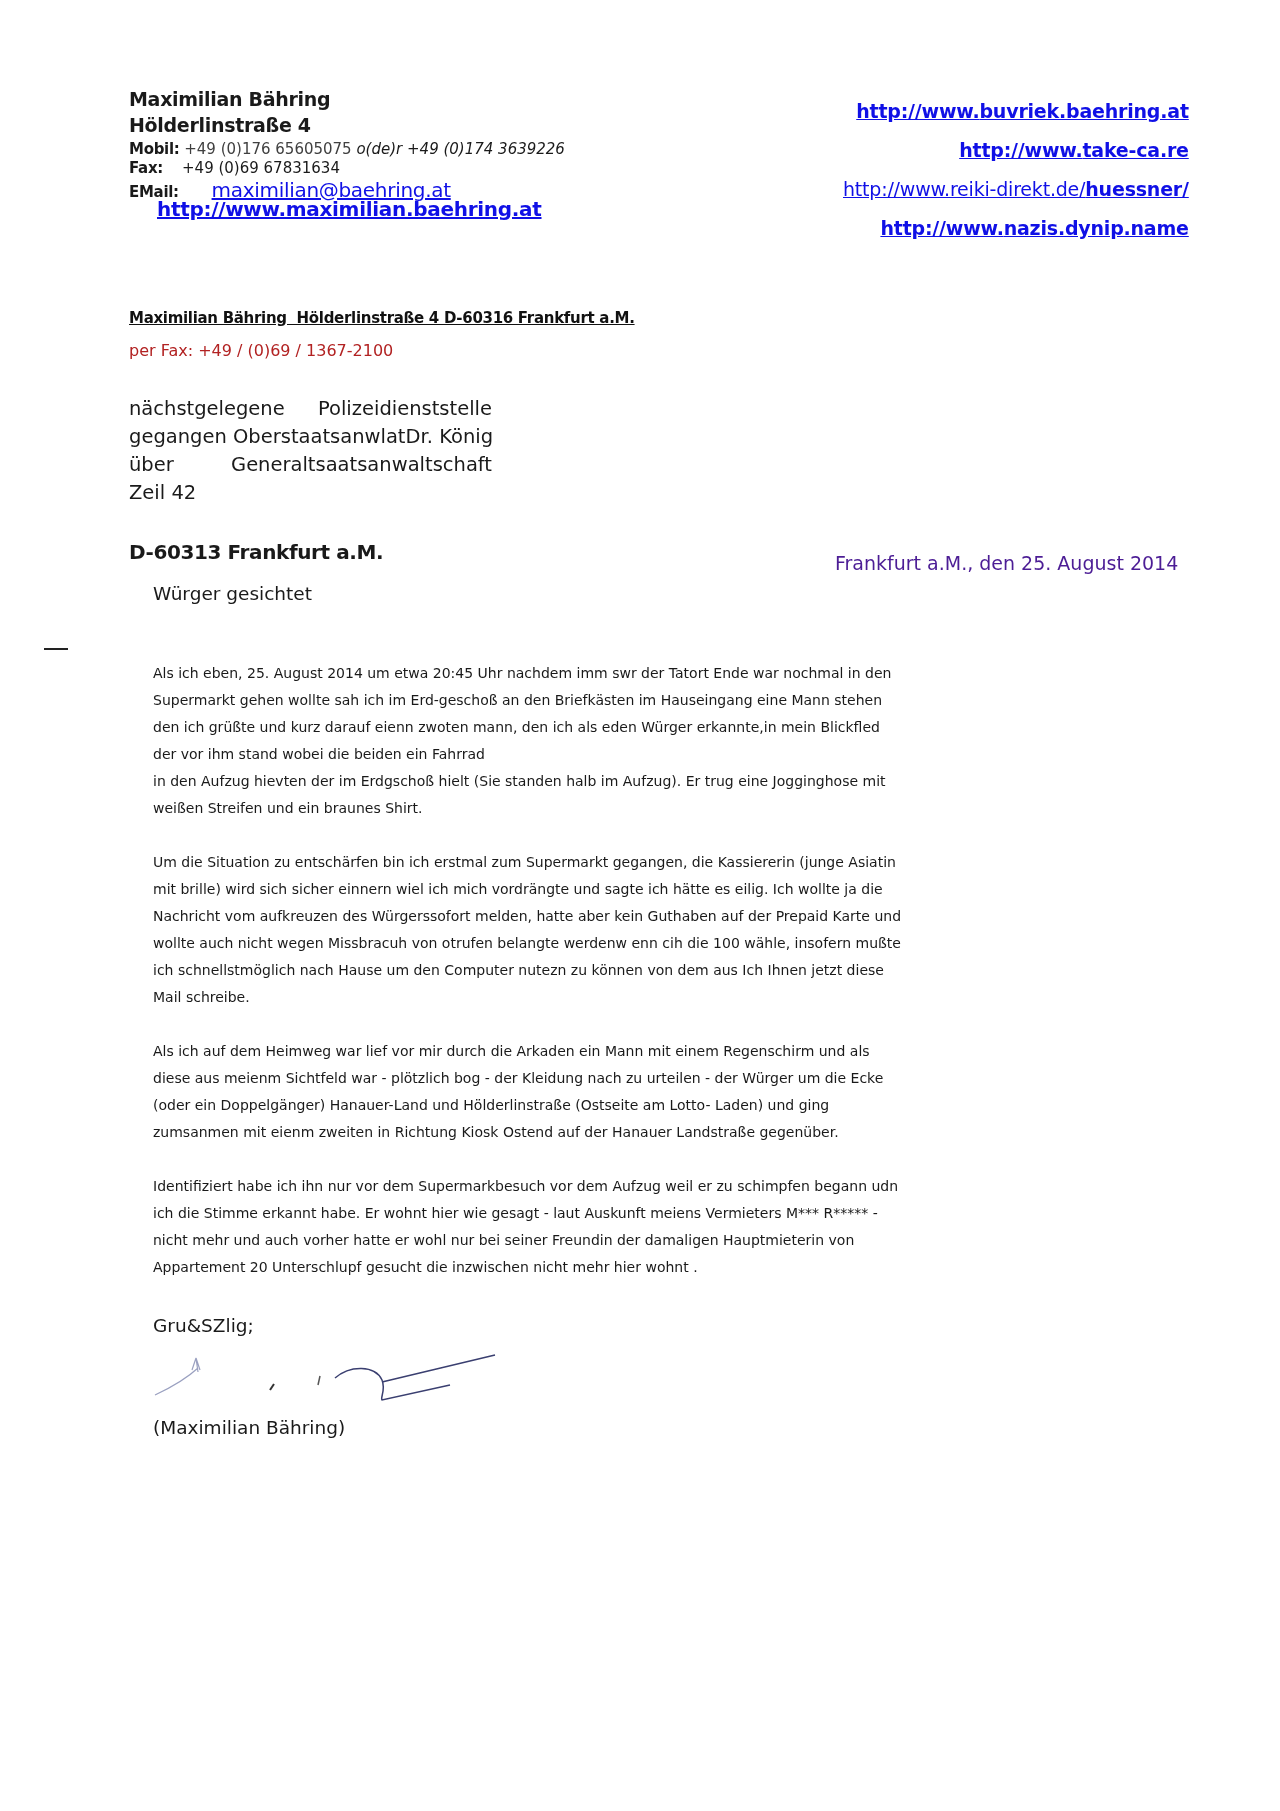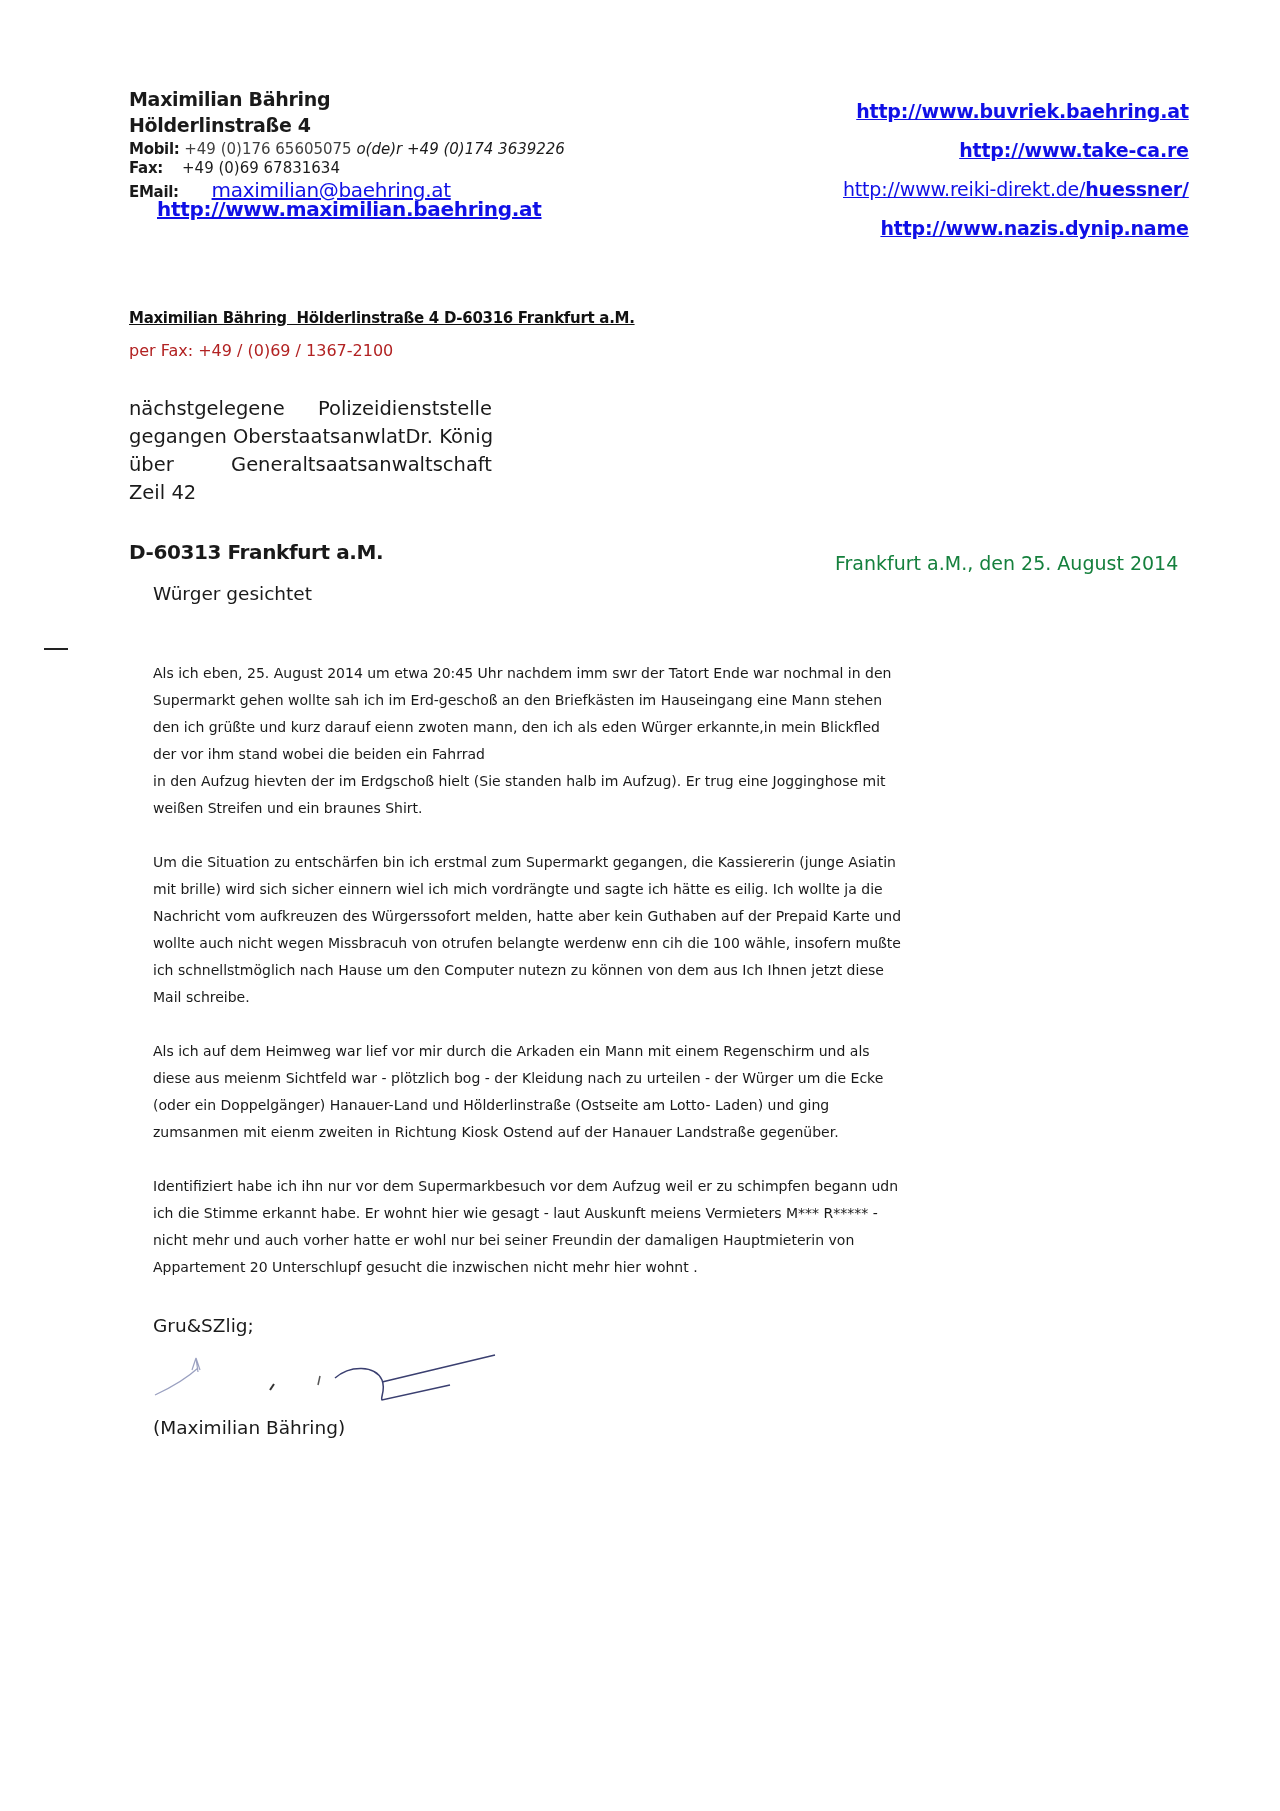--- a/index.html
+++ b/index.html
@@ -18,21 +18,21 @@
     .sender a.link { font-size: 20px; font-weight: bold; letter-spacing: -0.3px; padding-left: 28px; }
     .links { left: 843px; top: 100px; text-align: right; }
     .links a { display: block; font-size: 19px; font-weight: bold; letter-spacing: -0.2px; height: 39px; color: #1010e6; text-decoration: underline; }
     .links a .norm { font-weight: normal; }
     .return-addr { left: 129px; top: 309px; font-size: 15px; font-weight: bold; letter-spacing: -0.3px; text-decoration: underline; color: #111; }
     .per-fax { left: 129px; top: 341px; font-size: 16px; color: #b22222; }
     .recipient { left: 129px; top: 395px; font-size: 19.5px; line-height: 28px; color: #1a1a1a; }
     .recipient div { width: 363px; display: flex; justify-content: space-between; align-items: center; }
     .recipient div.single { display: block; }
     .rcity { left: 129px; top: 540px; font-size: 20px; font-weight: bold; letter-spacing: -0.4px; }
-    .date { left: 835px; top: 552px; font-size: 19px; color: #15803d; }
+    .date { left: 835px; top: 552px; font-size: 19px; color: #4c1d95; }
     .subject { left: 153px; top: 583px; font-size: 18.5px; }
     .margin-mark { left: 44px; top: 648px; width: 24px; height: 2px; background: #222; }
     .body { left: 153px; top: 660px; font-size: 14px; line-height: 27px; color: #1a1a1a; }
     .body p { margin: 0 0 27px 0; }
     .greeting { left: 153px; top: 1315px; font-size: 18.5px; }
     .signature { left: 150px; top: 1340px; width: 350px; height: 70px; }
     .signed-name { left: 153px; top: 1417px; font-size: 18.5px; }
   </style>
 </head>
 <body>

